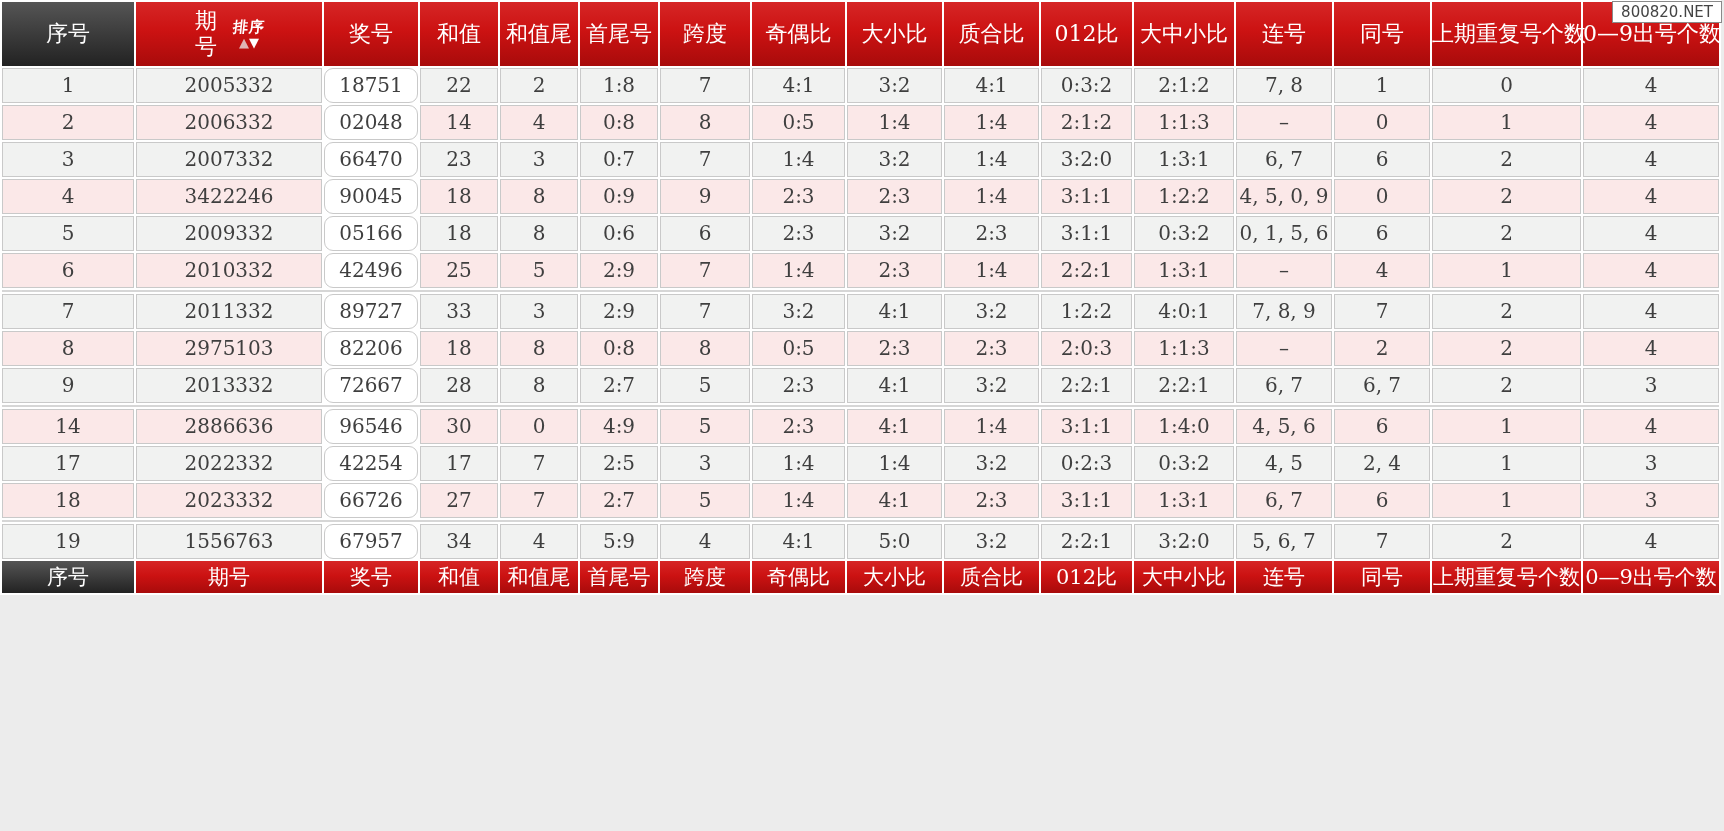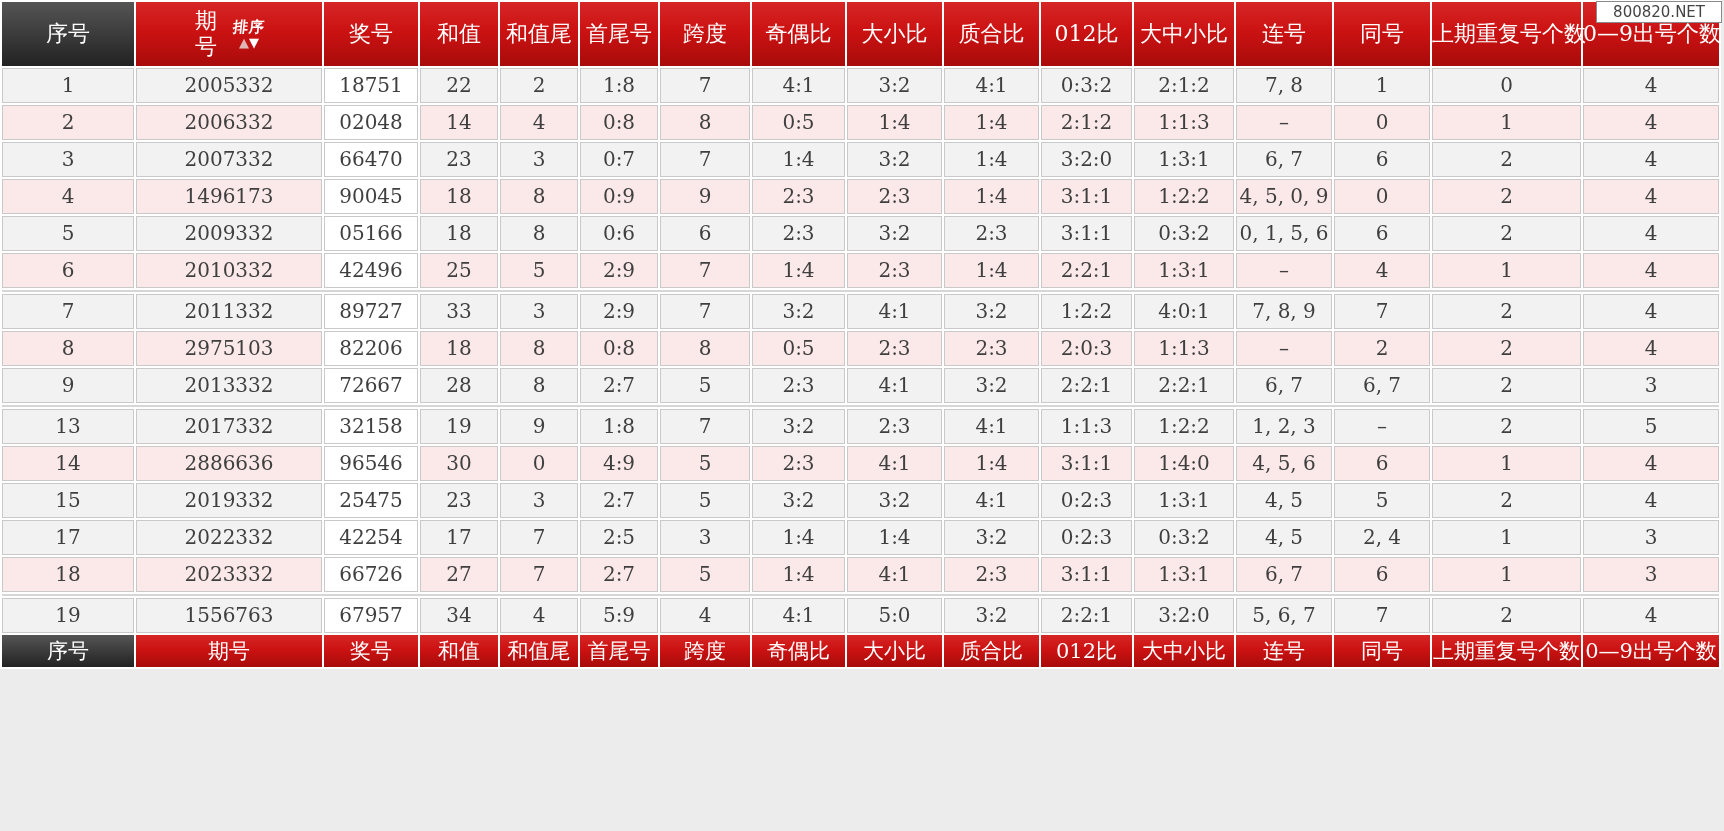--- a/index.html
+++ b/index.html
@@ -38,21 +38,21 @@
     font-size:20px;
     color:var(--text_color);
     height:33px;
     line-height:33px;
     padding:0;
     white-space:nowrap;
     overflow:hidden;
   }
   tr.row-gray td{background:var(--row_gray);}
   tr.row-pink td{background:var(--row_pink);}
-  tr td.prize{background:var(--prize_white);}
+  tr td.prize{background:var(--prize_white);border-radius:9px;}
   tr.spacer td{
     border:none;
     background:var(--spacer_gray);
     height:2px;
     line-height:2px;
     font-size:1px;
     padding:0;
   }
   .qihao-wrap{
     display:flex;align-items:center;justify-content:center;gap:14px;height:100%;
@@ -62,21 +62,21 @@
   }
   .sort-widget{display:inline-block;text-align:center;cursor:pointer;line-height:1;}
   .sort-label{font-size:15px;font-weight:bold;letter-spacing:1px;color:#fff;transform:skewX(-6deg);}
   .sort-arrows{font-size:13px;margin-top:1px;}
   .sort-up{color:var(--sort_up);}
   .sort-down{color:var(--sort_down);}
   .watermark{
     position:absolute;top:1px;right:2px;
     background:#ffffff;
     border:1px solid var(--watermark_border);
-    padding:1px 16px;
+    padding:1px 8px;
     font-family:"DejaVu Sans","Liberation Sans",sans-serif;
     font-size:15px;
     color:#444;
     z-index:5;
   }
 </style>
 </head>
 <body>
 
 <div class="page">
@@ -178,21 +178,21 @@
           <td>1:4</td>
           <td>3:2:0</td>
           <td>1:3:1</td>
           <td>6, 7</td>
           <td>6</td>
           <td>2</td>
           <td>4</td>
         </tr>
         <tr class="row-pink">
           <td>4</td>
-          <td>1496173</td>
+          <td>3422246</td>
           <td class="prize">90045</td>
           <td>18</td>
           <td>8</td>
           <td>0:9</td>
           <td>9</td>
           <td>2:3</td>
           <td>2:3</td>
           <td>1:4</td>
           <td>3:1:1</td>
           <td>1:2:2</td>
@@ -289,73 +289,37 @@
           <td>3:2</td>
           <td>2:2:1</td>
           <td>2:2:1</td>
           <td>6, 7</td>
           <td>6, 7</td>
           <td>2</td>
           <td>3</td>
         </tr>
         <tr class="spacer">
           <td colspan="16"></td>
-        </tr>
-        <tr class="row-gray">
-          <td>13</td>
-          <td>2017332</td>
-          <td class="prize">32158</td>
-          <td>19</td>
-          <td>9</td>
-          <td>1:8</td>
-          <td>7</td>
-          <td>3:2</td>
-          <td>2:3</td>
-          <td>4:1</td>
-          <td>1:1:3</td>
-          <td>1:2:2</td>
-          <td>1, 2, 3</td>
-          <td>–</td>
-          <td>2</td>
-          <td>5</td>
         </tr>
         <tr class="row-pink">
           <td>14</td>
           <td>2886636</td>
           <td class="prize">96546</td>
           <td>30</td>
           <td>0</td>
           <td>4:9</td>
           <td>5</td>
           <td>2:3</td>
           <td>4:1</td>
           <td>1:4</td>
           <td>3:1:1</td>
           <td>1:4:0</td>
           <td>4, 5, 6</td>
           <td>6</td>
           <td>1</td>
-          <td>4</td>
-        </tr>
-        <tr class="row-gray">
-          <td>15</td>
-          <td>2019332</td>
-          <td class="prize">25475</td>
-          <td>23</td>
-          <td>3</td>
-          <td>2:7</td>
-          <td>5</td>
-          <td>3:2</td>
-          <td>3:2</td>
-          <td>4:1</td>
-          <td>0:2:3</td>
-          <td>1:3:1</td>
-          <td>4, 5</td>
-          <td>5</td>
-          <td>2</td>
           <td>4</td>
         </tr>
         <tr class="row-gray">
           <td>17</td>
           <td>2022332</td>
           <td class="prize">42254</td>
           <td>17</td>
           <td>7</td>
           <td>2:5</td>
           <td>3</td>

